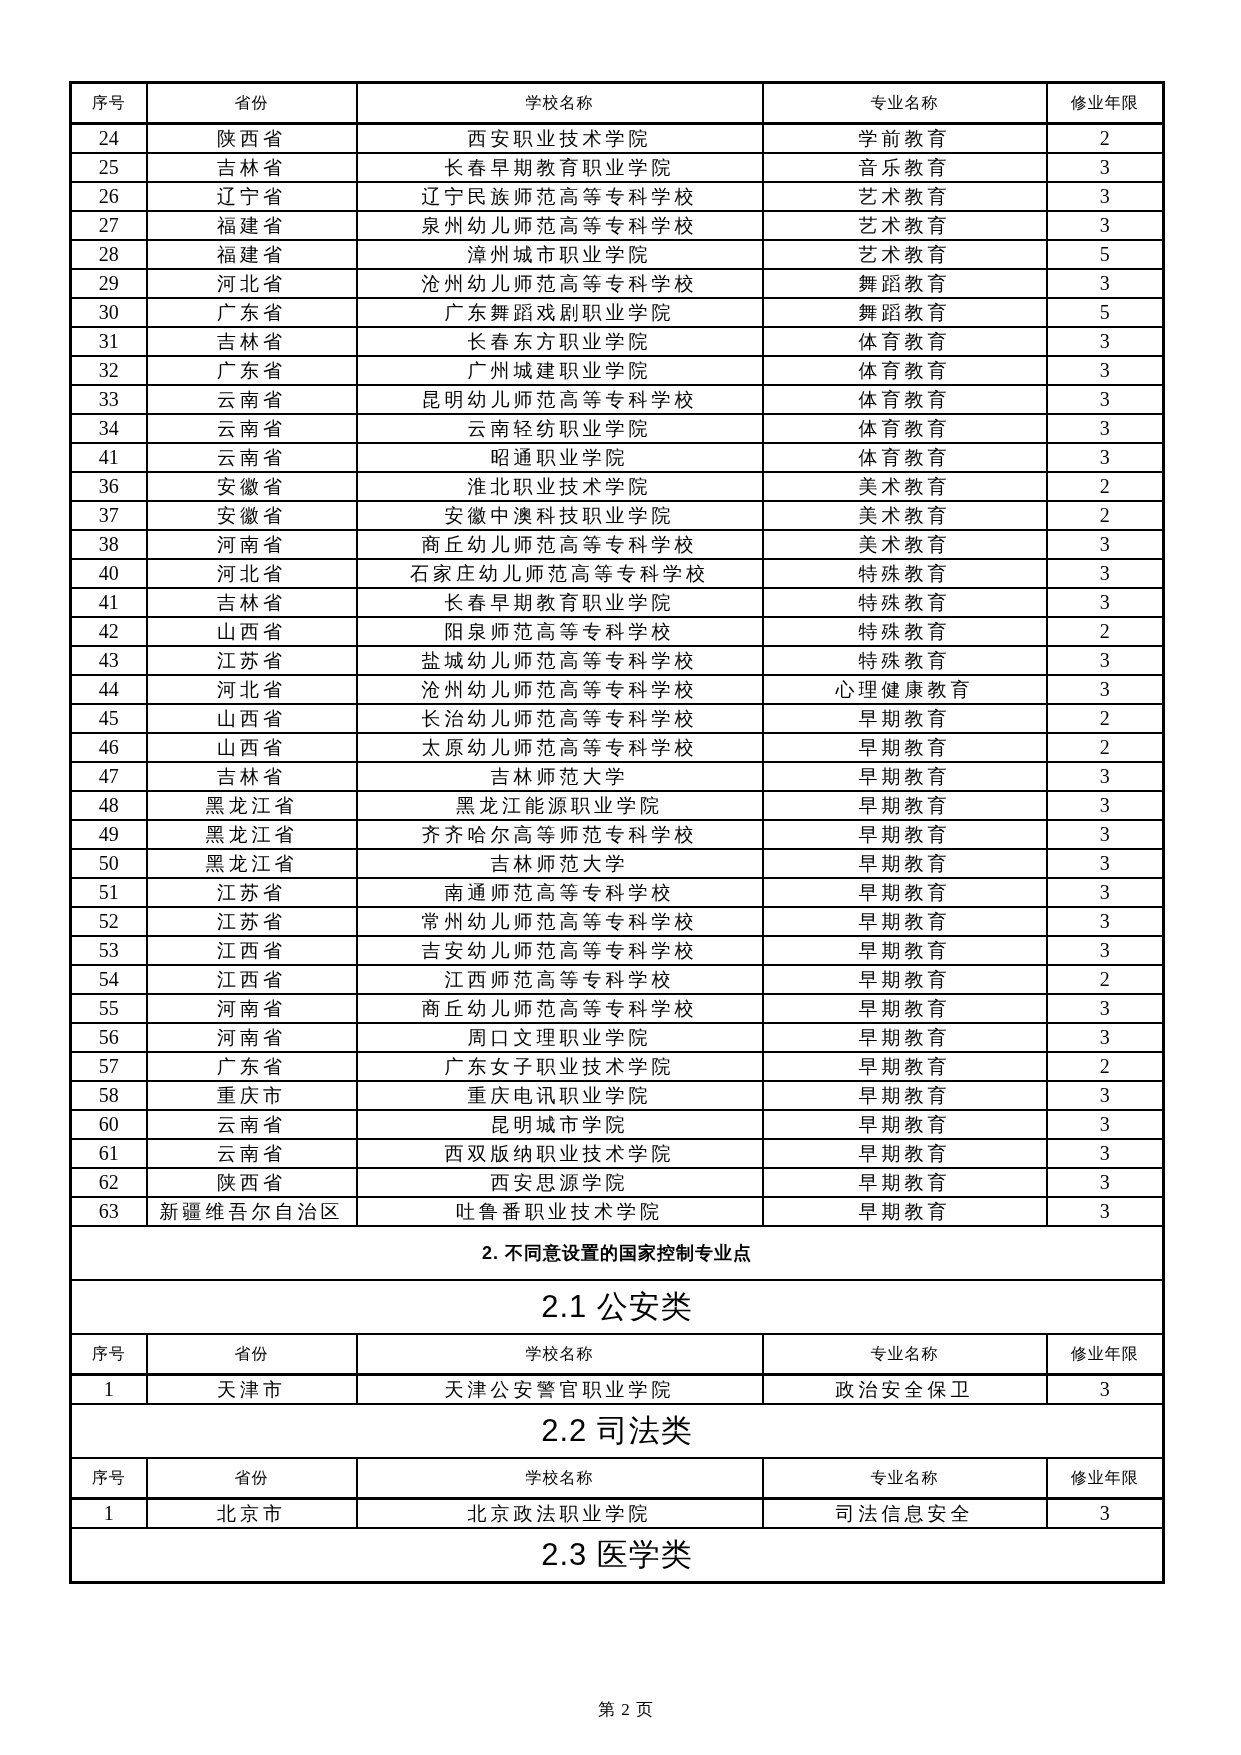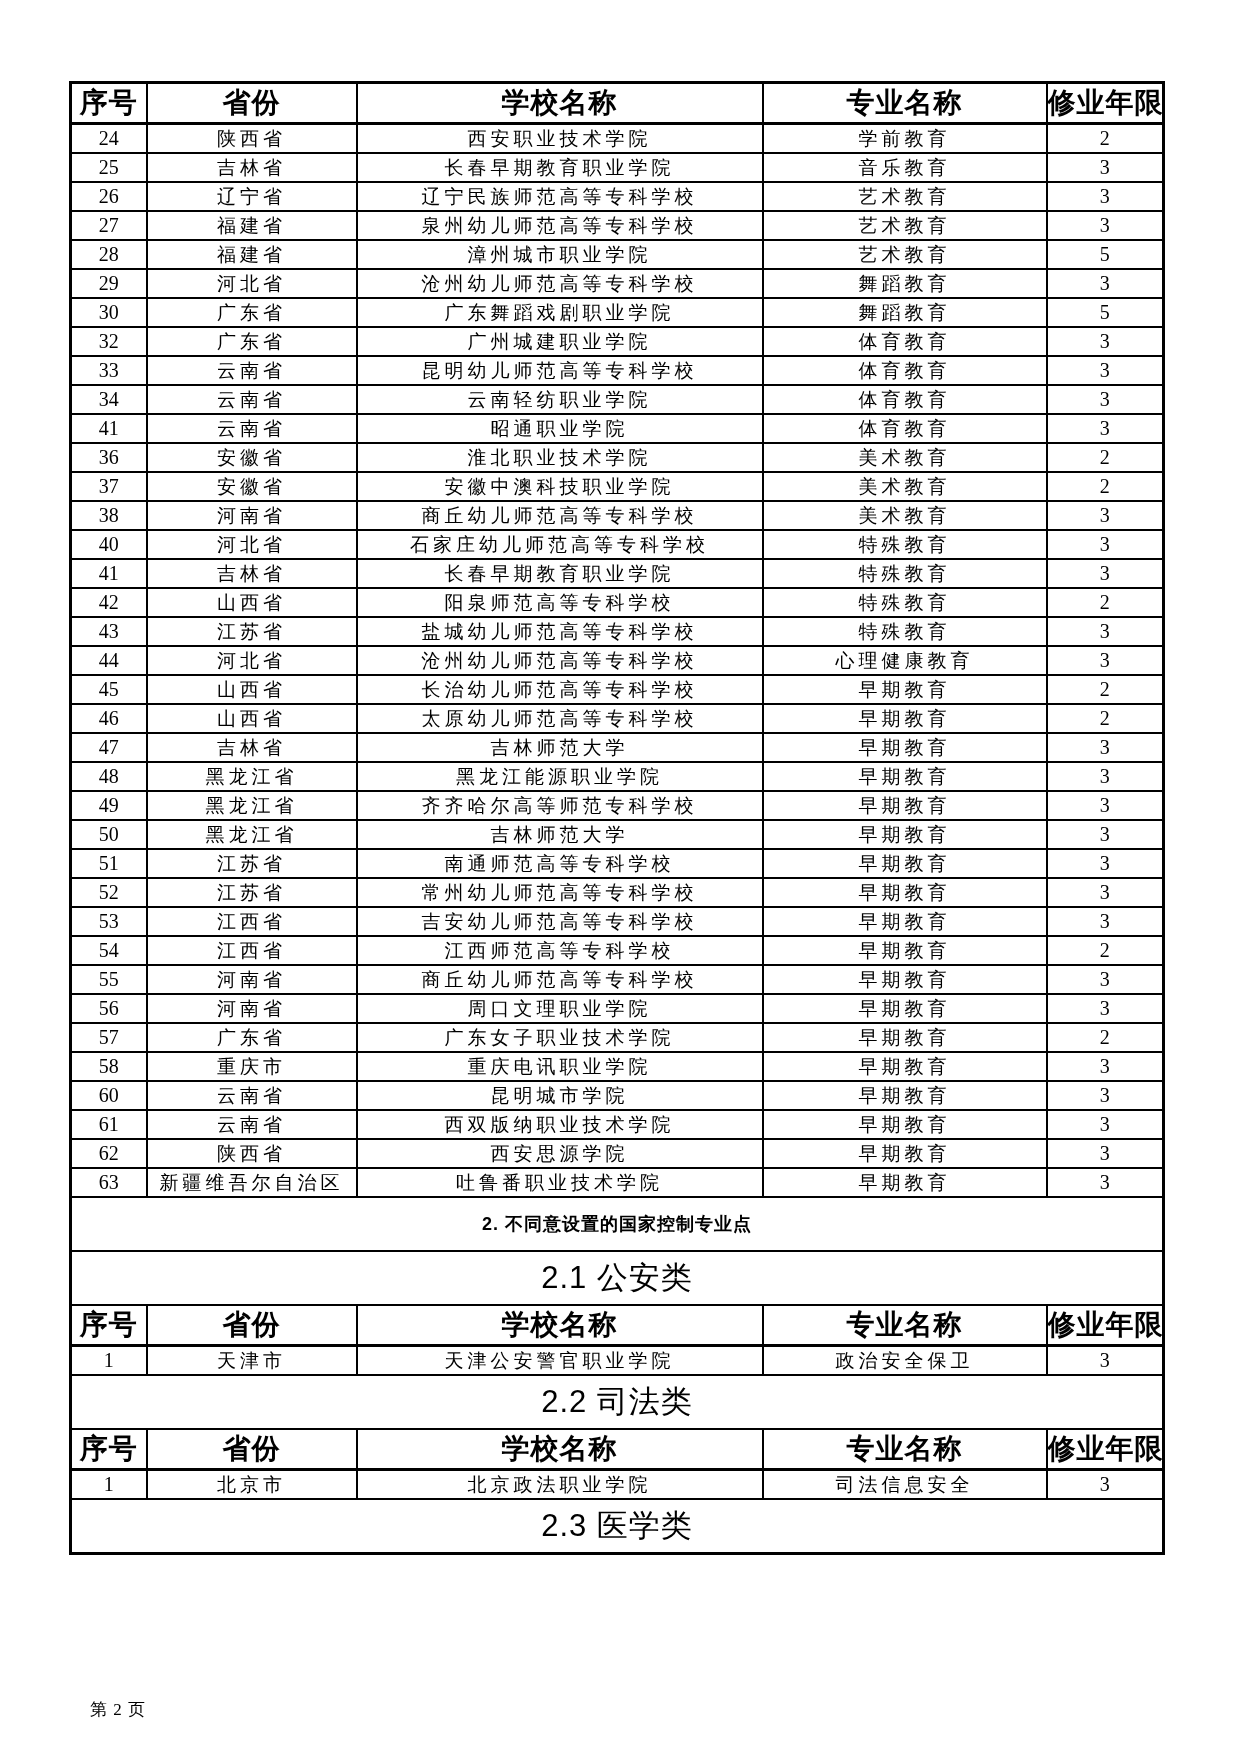--- a/index.html
+++ b/index.html
@@ -31,22 +31,22 @@
     padding: 0;
     text-align: center;
     vertical-align: middle;
     overflow: hidden;
     white-space: nowrap;
   }
   tr.header-row th {
     height: 38px;
     border-bottom: 3px solid #000000;
     font-family: "Liberation Sans", "DejaVu Sans", sans-serif;
-    font-weight: bold;
-    font-size: 28px;
+    font-weight: normal;
+    font-size: 16px;
     letter-spacing: 1px;
     margin-left: 11px;
   }
   tr.data-row td {
     height: 27px;
   }
   td.cjk {
     font-family: "Liberation Serif", "DejaVu Serif", serif;
     font-size: 19px;
     letter-spacing: 4px;
@@ -74,21 +74,21 @@
     font-weight: normal;
     font-size: 31px;
     letter-spacing: 1px;
     white-space: pre;
   }
   .page-footer {
     position: absolute;
     left: 69px;
     top: 1678px;
     width: 1093px;
-    text-align: left;
+    text-align: center;
     font-family: "Liberation Serif", "DejaVu Serif", serif;
     font-size: 17px;
     letter-spacing: 1px;
     white-space: pre;
   }
 </style>
 </head>
 <body>
 
 <div class="page">
@@ -151,20 +151,27 @@
           <td class="num">3</td>
         </tr>
         <tr class="data-row">
           <td class="num">30</td>
           <td class="cjk">广东省</td>
           <td class="cjk">广东舞蹈戏剧职业学院</td>
           <td class="cjk">舞蹈教育</td>
           <td class="num">5</td>
         </tr>
         <tr class="data-row">
+          <td class="num">31</td>
+          <td class="cjk">吉林省</td>
+          <td class="cjk">长春东方职业学院</td>
+          <td class="cjk">体育教育</td>
+          <td class="num">3</td>
+        </tr>
+        <tr class="data-row">
           <td class="num">32</td>
           <td class="cjk">广东省</td>
           <td class="cjk">广州城建职业学院</td>
           <td class="cjk">体育教育</td>
           <td class="num">3</td>
         </tr>
         <tr class="data-row">
           <td class="num">33</td>
           <td class="cjk">云南省</td>
           <td class="cjk">昆明幼儿师范高等专科学校</td>

